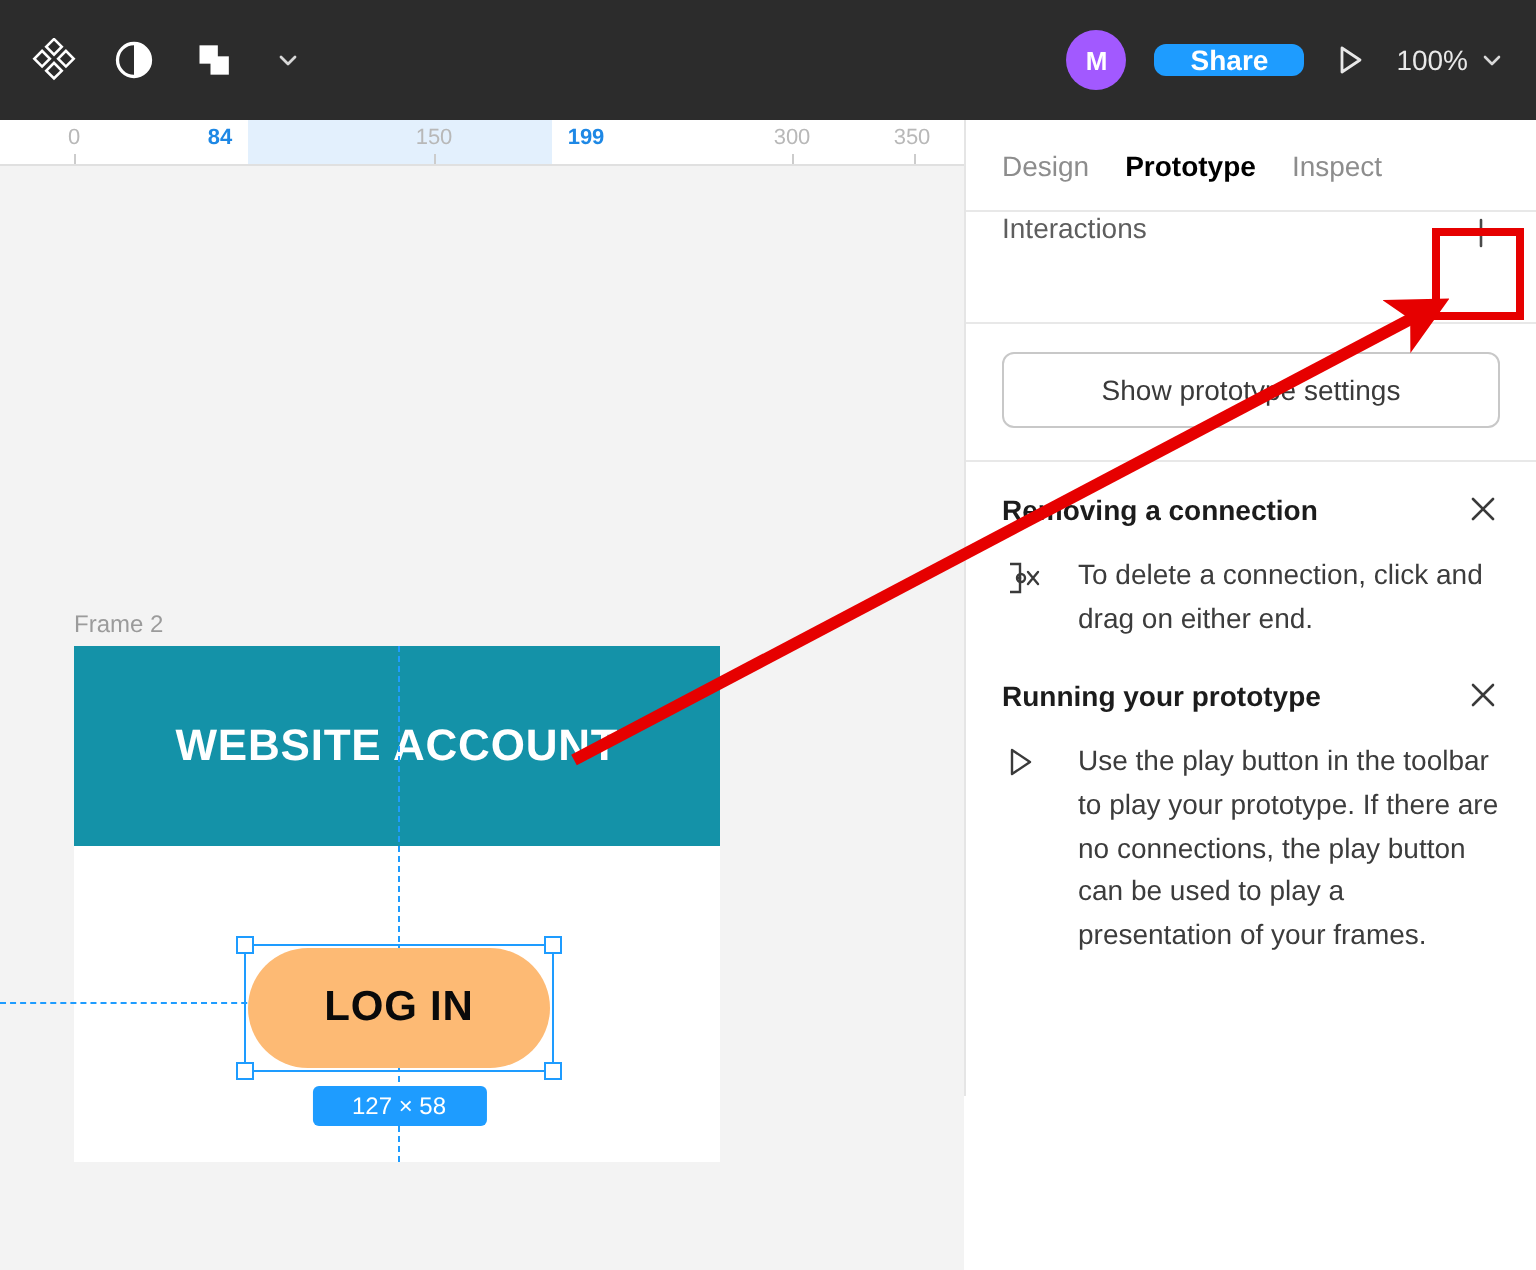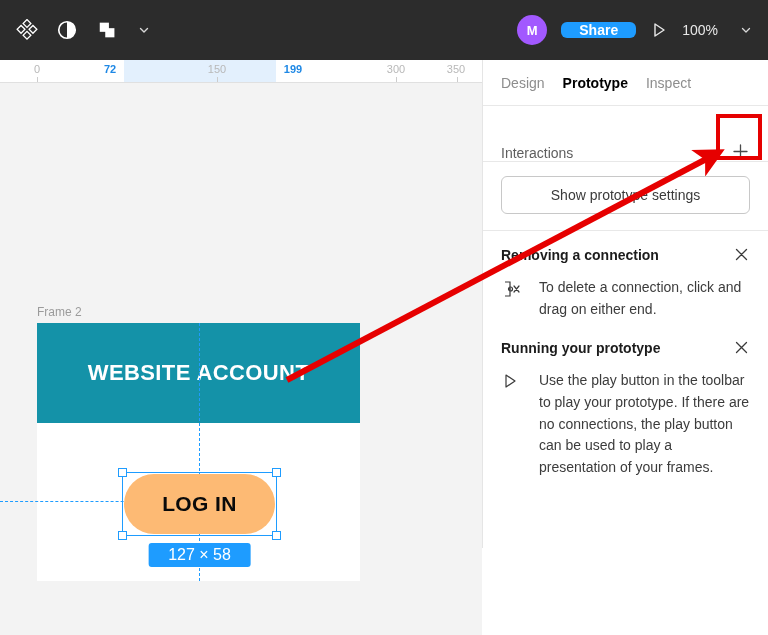--- a/index.html
+++ b/index.html
@@ -32,21 +32,21 @@
     cursor: pointer;
   }
   .share-btn {
     background: #1e9cff; color: #fff;
     border: none; border-radius: 6px;
     padding: 0 18px; font-size: 14px; font-weight: bold;
     font-family: "Liberation Sans", sans-serif;
     cursor: pointer;
   }
   .zoom-ctl {
-    display: flex; align-items: center; gap: 22px;
+    display: flex; align-items: center; gap: 6px;
     color: #e8e8e8; font-size: 14px; cursor: pointer;
   }
 
   
   .ruler {
     position: absolute; left: 0; top: 60px;
     width: 482px; height: 23px;
     background: #ffffff;
     border-bottom: 1px solid #e0e0e0;
     overflow: hidden;
@@ -126,41 +126,41 @@
     cursor: pointer;
   }
   .h-tl { left: -5px; top: -5px; }
   .h-tr { right: -5px; top: -5px; }
   .h-bl { left: -5px; bottom: -5px; }
   .h-br { right: -5px; bottom: -5px; }
   .dim-badge {
     position: absolute; left: 50%; top: 70px;
     transform: translateX(-50%);
     background: #1e9cff; color: #fff;
-    font-size: 16px; padding: 3px 20px; border-radius: 3px;
+    font-size: 12px; padding: 3px 20px; border-radius: 3px;
     white-space: nowrap;
   }
 
   
   .panel {
     position: absolute; left: 482px; top: 60px;
     width: 286px; height: 488px;
     background: #ffffff;
     border-left: 1px solid #e5e5e5;
   }
   .tabs {
     height: 46px; display: flex; align-items: center;
     gap: 18px; padding: 0 18px;
     border-bottom: 1px solid #e8e8e8;
   }
   .tab { font-size: 14px; color: #8d8d8d; cursor: pointer; }
   .tab.active { color: #000000; font-weight: bold; }
 
   .interactions-row {
-    height: 56px; display: flex; align-items: flex-end;
+    height: 56px; display: flex; align-items: flex-start;
     justify-content: space-between; padding: 0 18px;
     border-bottom: 1px solid #e8e8e8;
   }
   .interactions-label { font-size: 14px; color: #5e5e5e; }
   .plus-wrap { position: relative; width: 20px; height: 20px; }
   .plus-btn {
     position: absolute; left: 0; top: 0;
     width: 20px; height: 20px;
     display: flex; align-items: center; justify-content: center;
     color: #4a4a4a; font-size: 22px; line-height: 1;
@@ -255,21 +255,21 @@
           <path d="M2.5 4.5 L6 8 L9.5 4.5" fill="none" stroke="#d8d8d8" stroke-width="1.3" stroke-linecap="round" stroke-linejoin="round"></path>
         </svg>
       </div>
     </div>
   </div>
 
   <div class="ruler">
     <div class="ruler-sel" id="ruler-sel" style="left: 124px; width: 152px;"></div>
     <div id="ruler-labels">
         <div class="ruler-lbl" style="left: 37px;">0</div>
-        <div class="ruler-lbl active" style="left: 110px;">72</div>
+        <div class="ruler-lbl active" style="left: 110px;">84</div>
         <div class="ruler-lbl" style="left: 217px;">150</div>
         <div class="ruler-lbl active" style="left: 293px;">199</div>
         <div class="ruler-lbl" style="left: 396px;">300</div>
         <div class="ruler-lbl" style="left: 456px;">350</div>
       </div>
     <div id="ruler-ticks">
         <div class="ruler-tick" style="left: 37px;"></div>
         <div class="ruler-tick" style="left: 217px;"></div>
         <div class="ruler-tick" style="left: 396px;"></div>
         <div class="ruler-tick" style="left: 457px;"></div>

